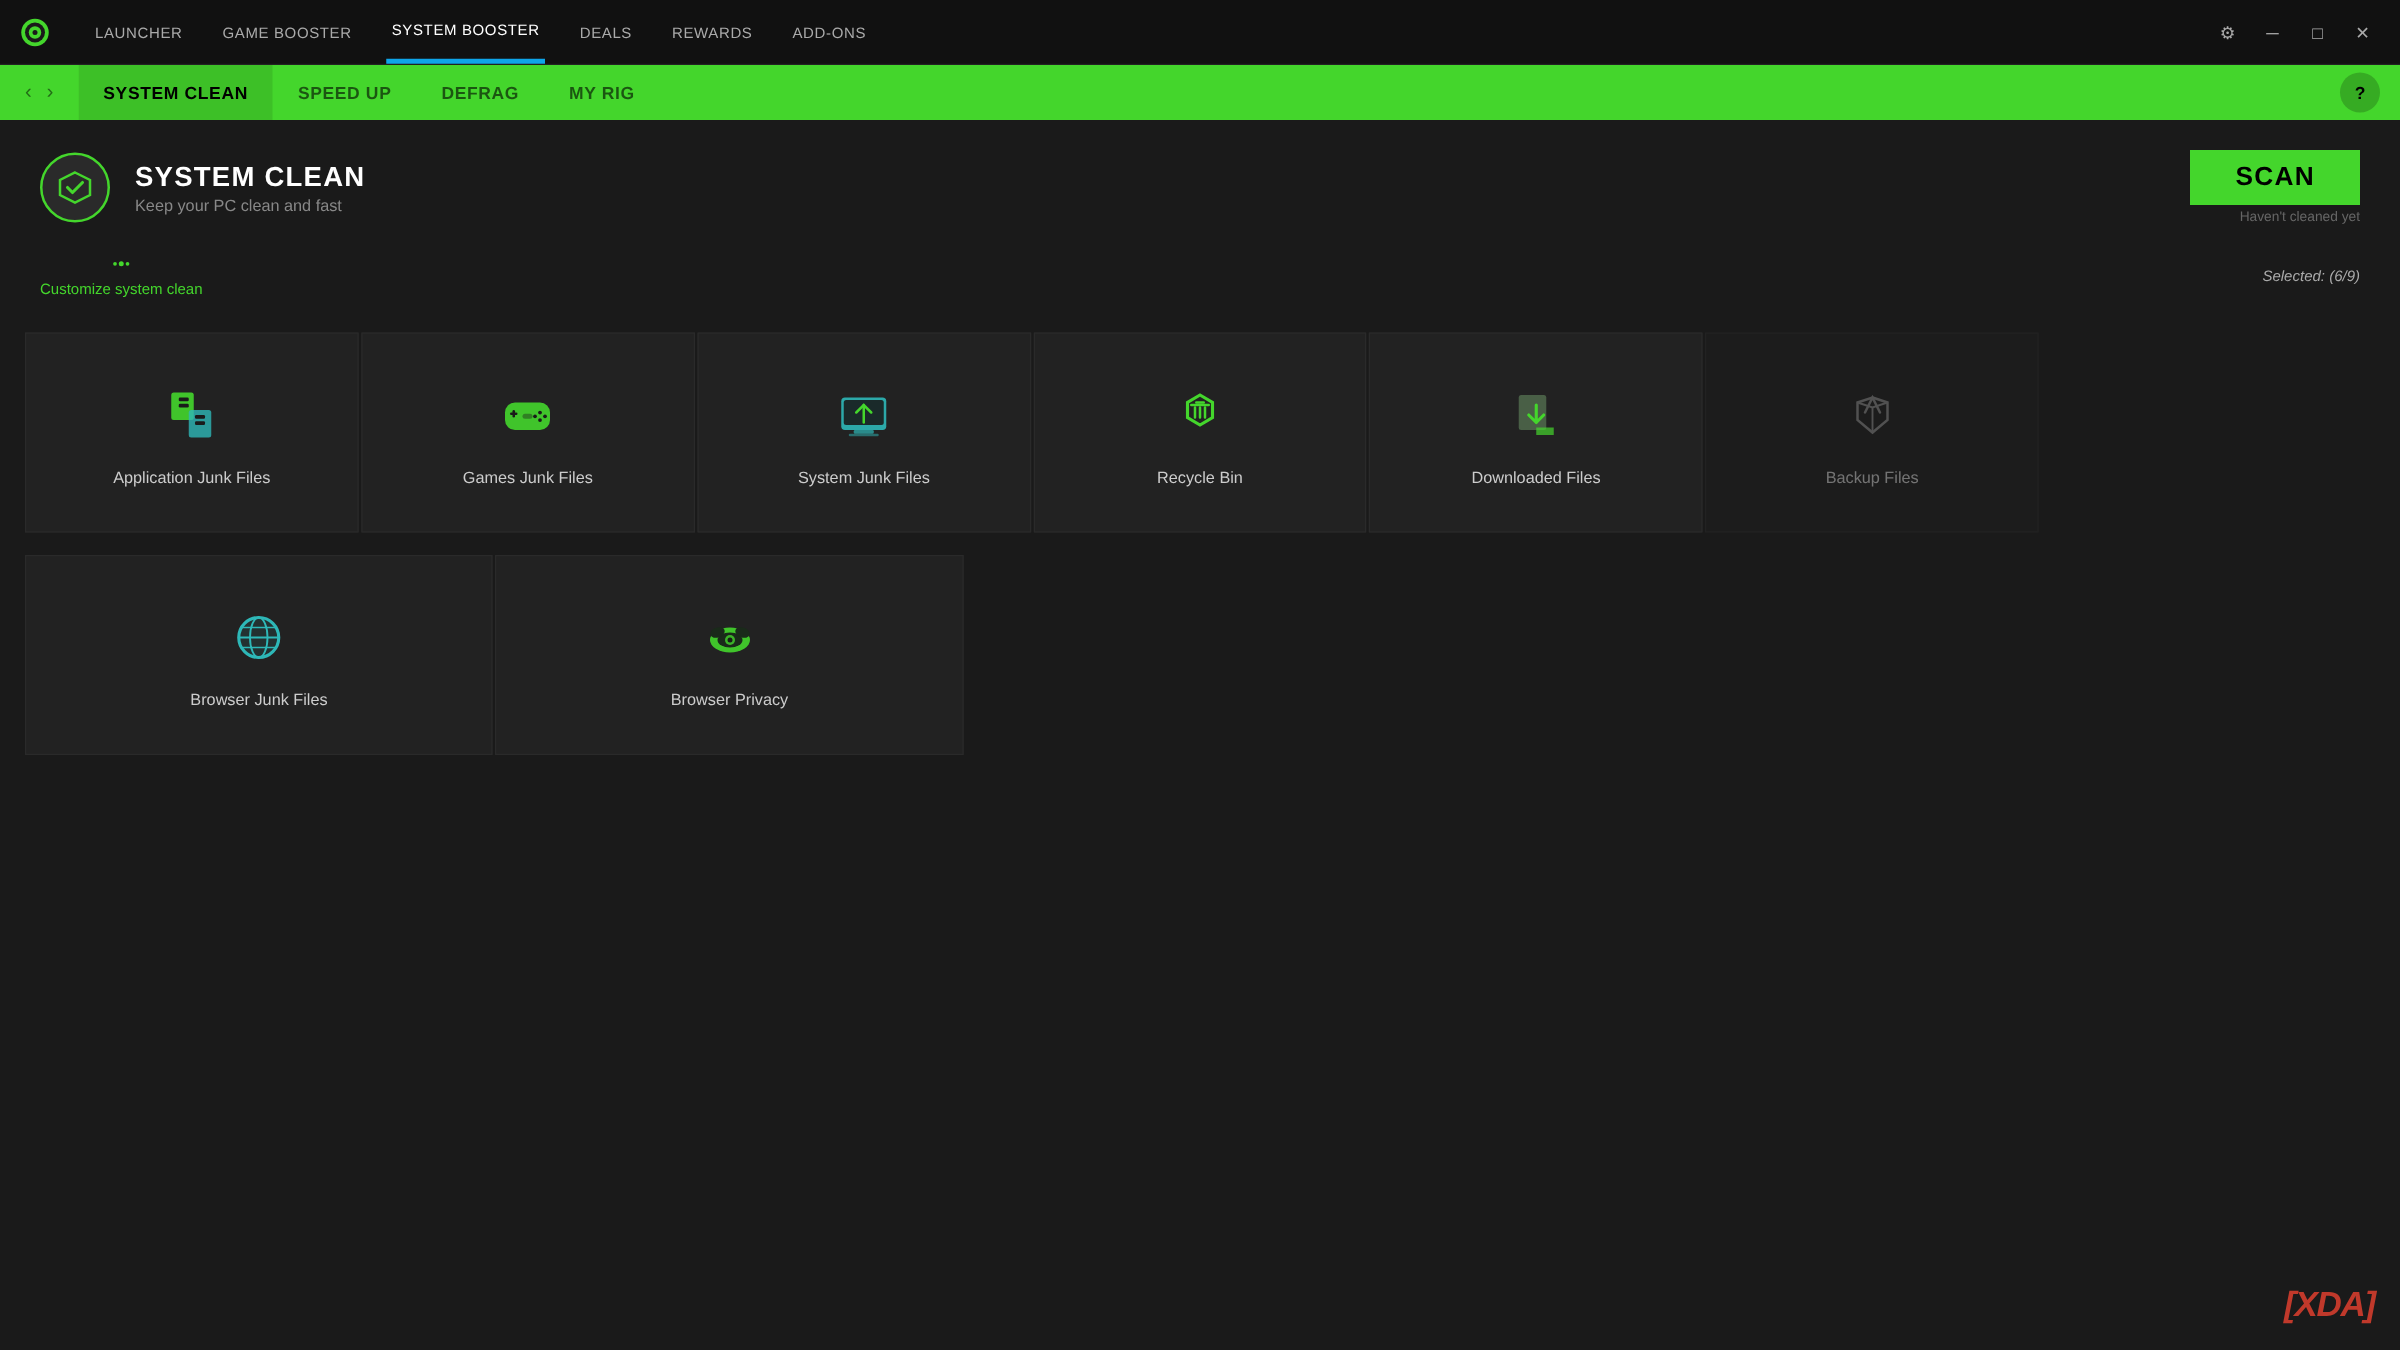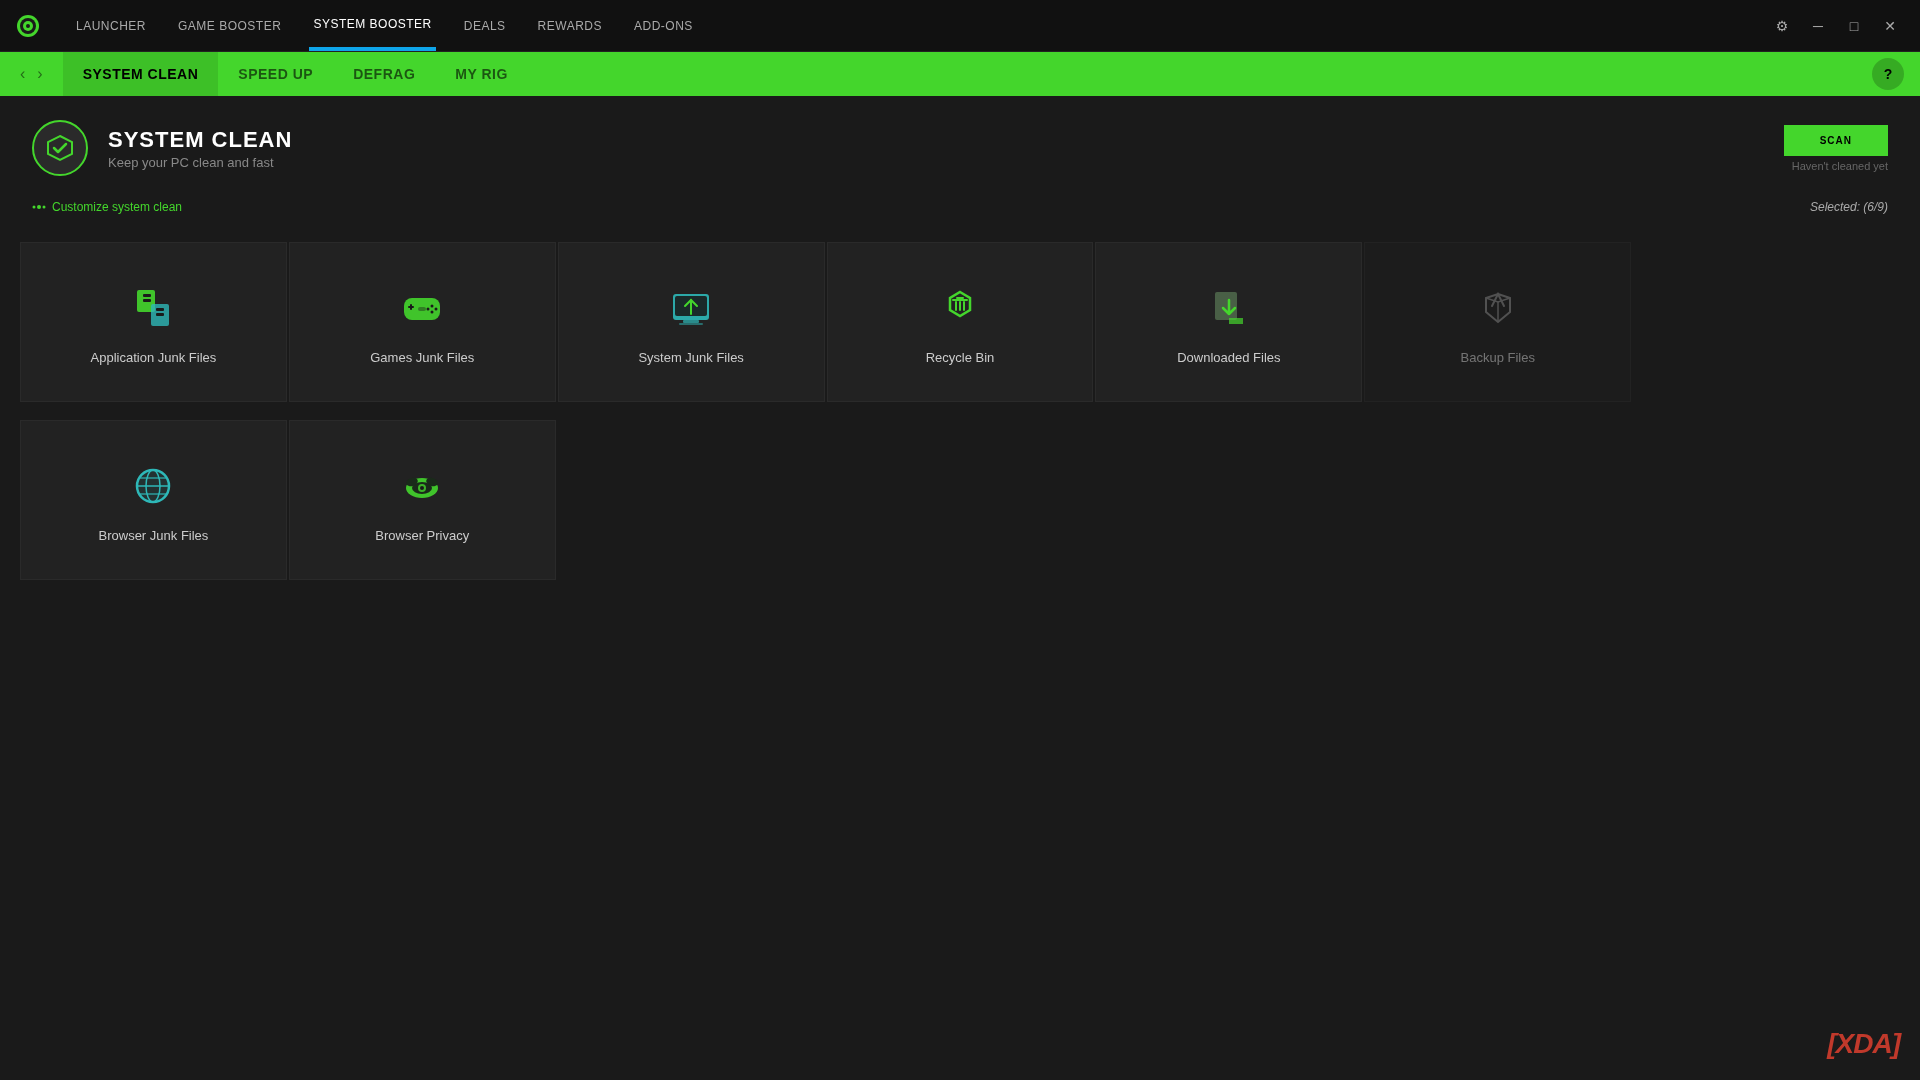--- a/index.html
+++ b/index.html
@@ -139,21 +139,21 @@
       margin-top: 2px;
     }
     .scan-btn-wrap {
       margin-left: auto;
       text-align: right;
     }
     .scan-btn {
       background: #44d62c;
       color: #000;
       border: none;
-      font-size: 10px;
+      font-size: 21px;
       font-weight: 700;
       padding: 10px 36px;
       cursor: pointer;
       text-transform: uppercase;
       letter-spacing: 1px;
     }
     .scan-sub {
       font-size: 11px;
       color: #666;
       margin-top: 4px;
@@ -166,39 +166,40 @@
       padding: 0 32px 12px 32px;
     }
     .customize-link {
       display: flex;
       align-items: center;
       gap: 6px;
       font-size: 12px;
       color: #44d62c;
       cursor: pointer;
       text-decoration: none;
+      flex-direction: column;
     }
     .selected-count {
       margin-left: auto;
       font-size: 12px;
       color: #aaa;
       font-style: italic;
     }
 
     
     .grid-container {
       padding: 16px 20px;
       display: grid;
       grid-template-columns: repeat(7, 1fr);
       gap: 2px;
     }
     .grid-row2 {
       padding: 2px 20px 0 20px;
       display: grid;
-      grid-template-columns: repeat(7, 1fr);
+      grid-template-columns: repeat(5, 1fr);
       gap: 2px;
     }
 
     .grid-card {
       background: #222;
       border: 1px solid #2a2a2a;
       display: flex;
       flex-direction: column;
       align-items: center;
       justify-content: center;

